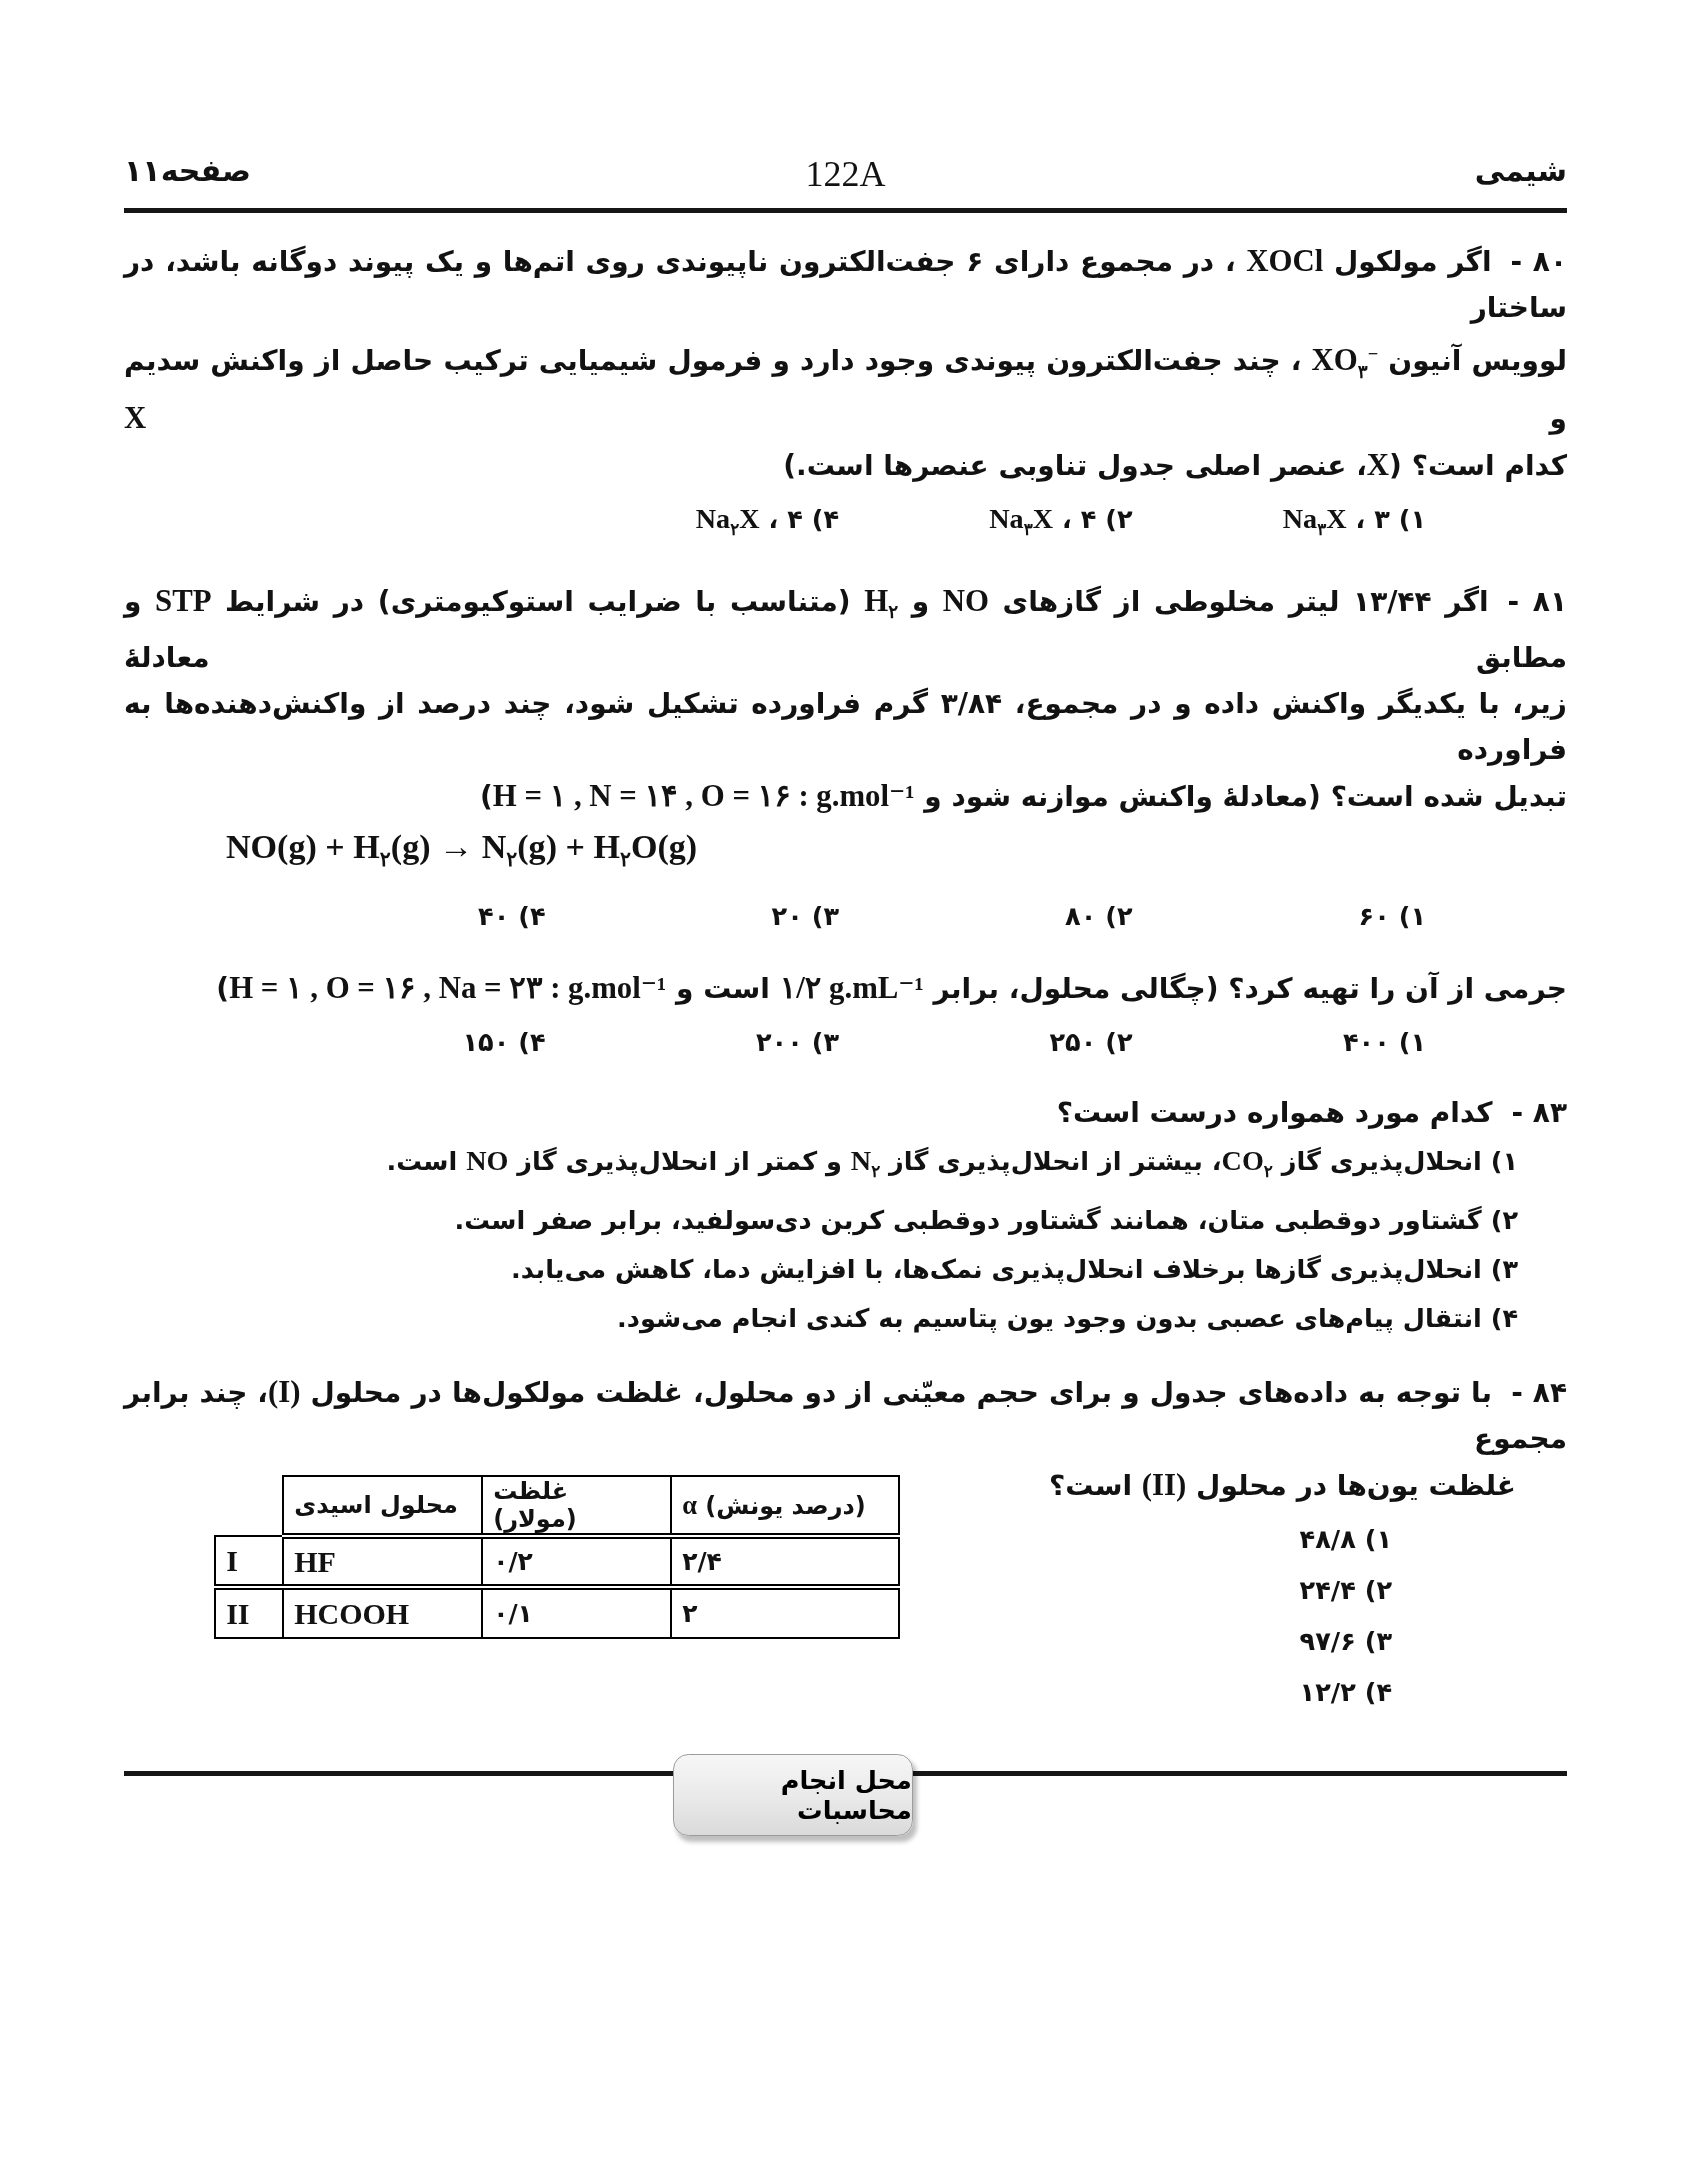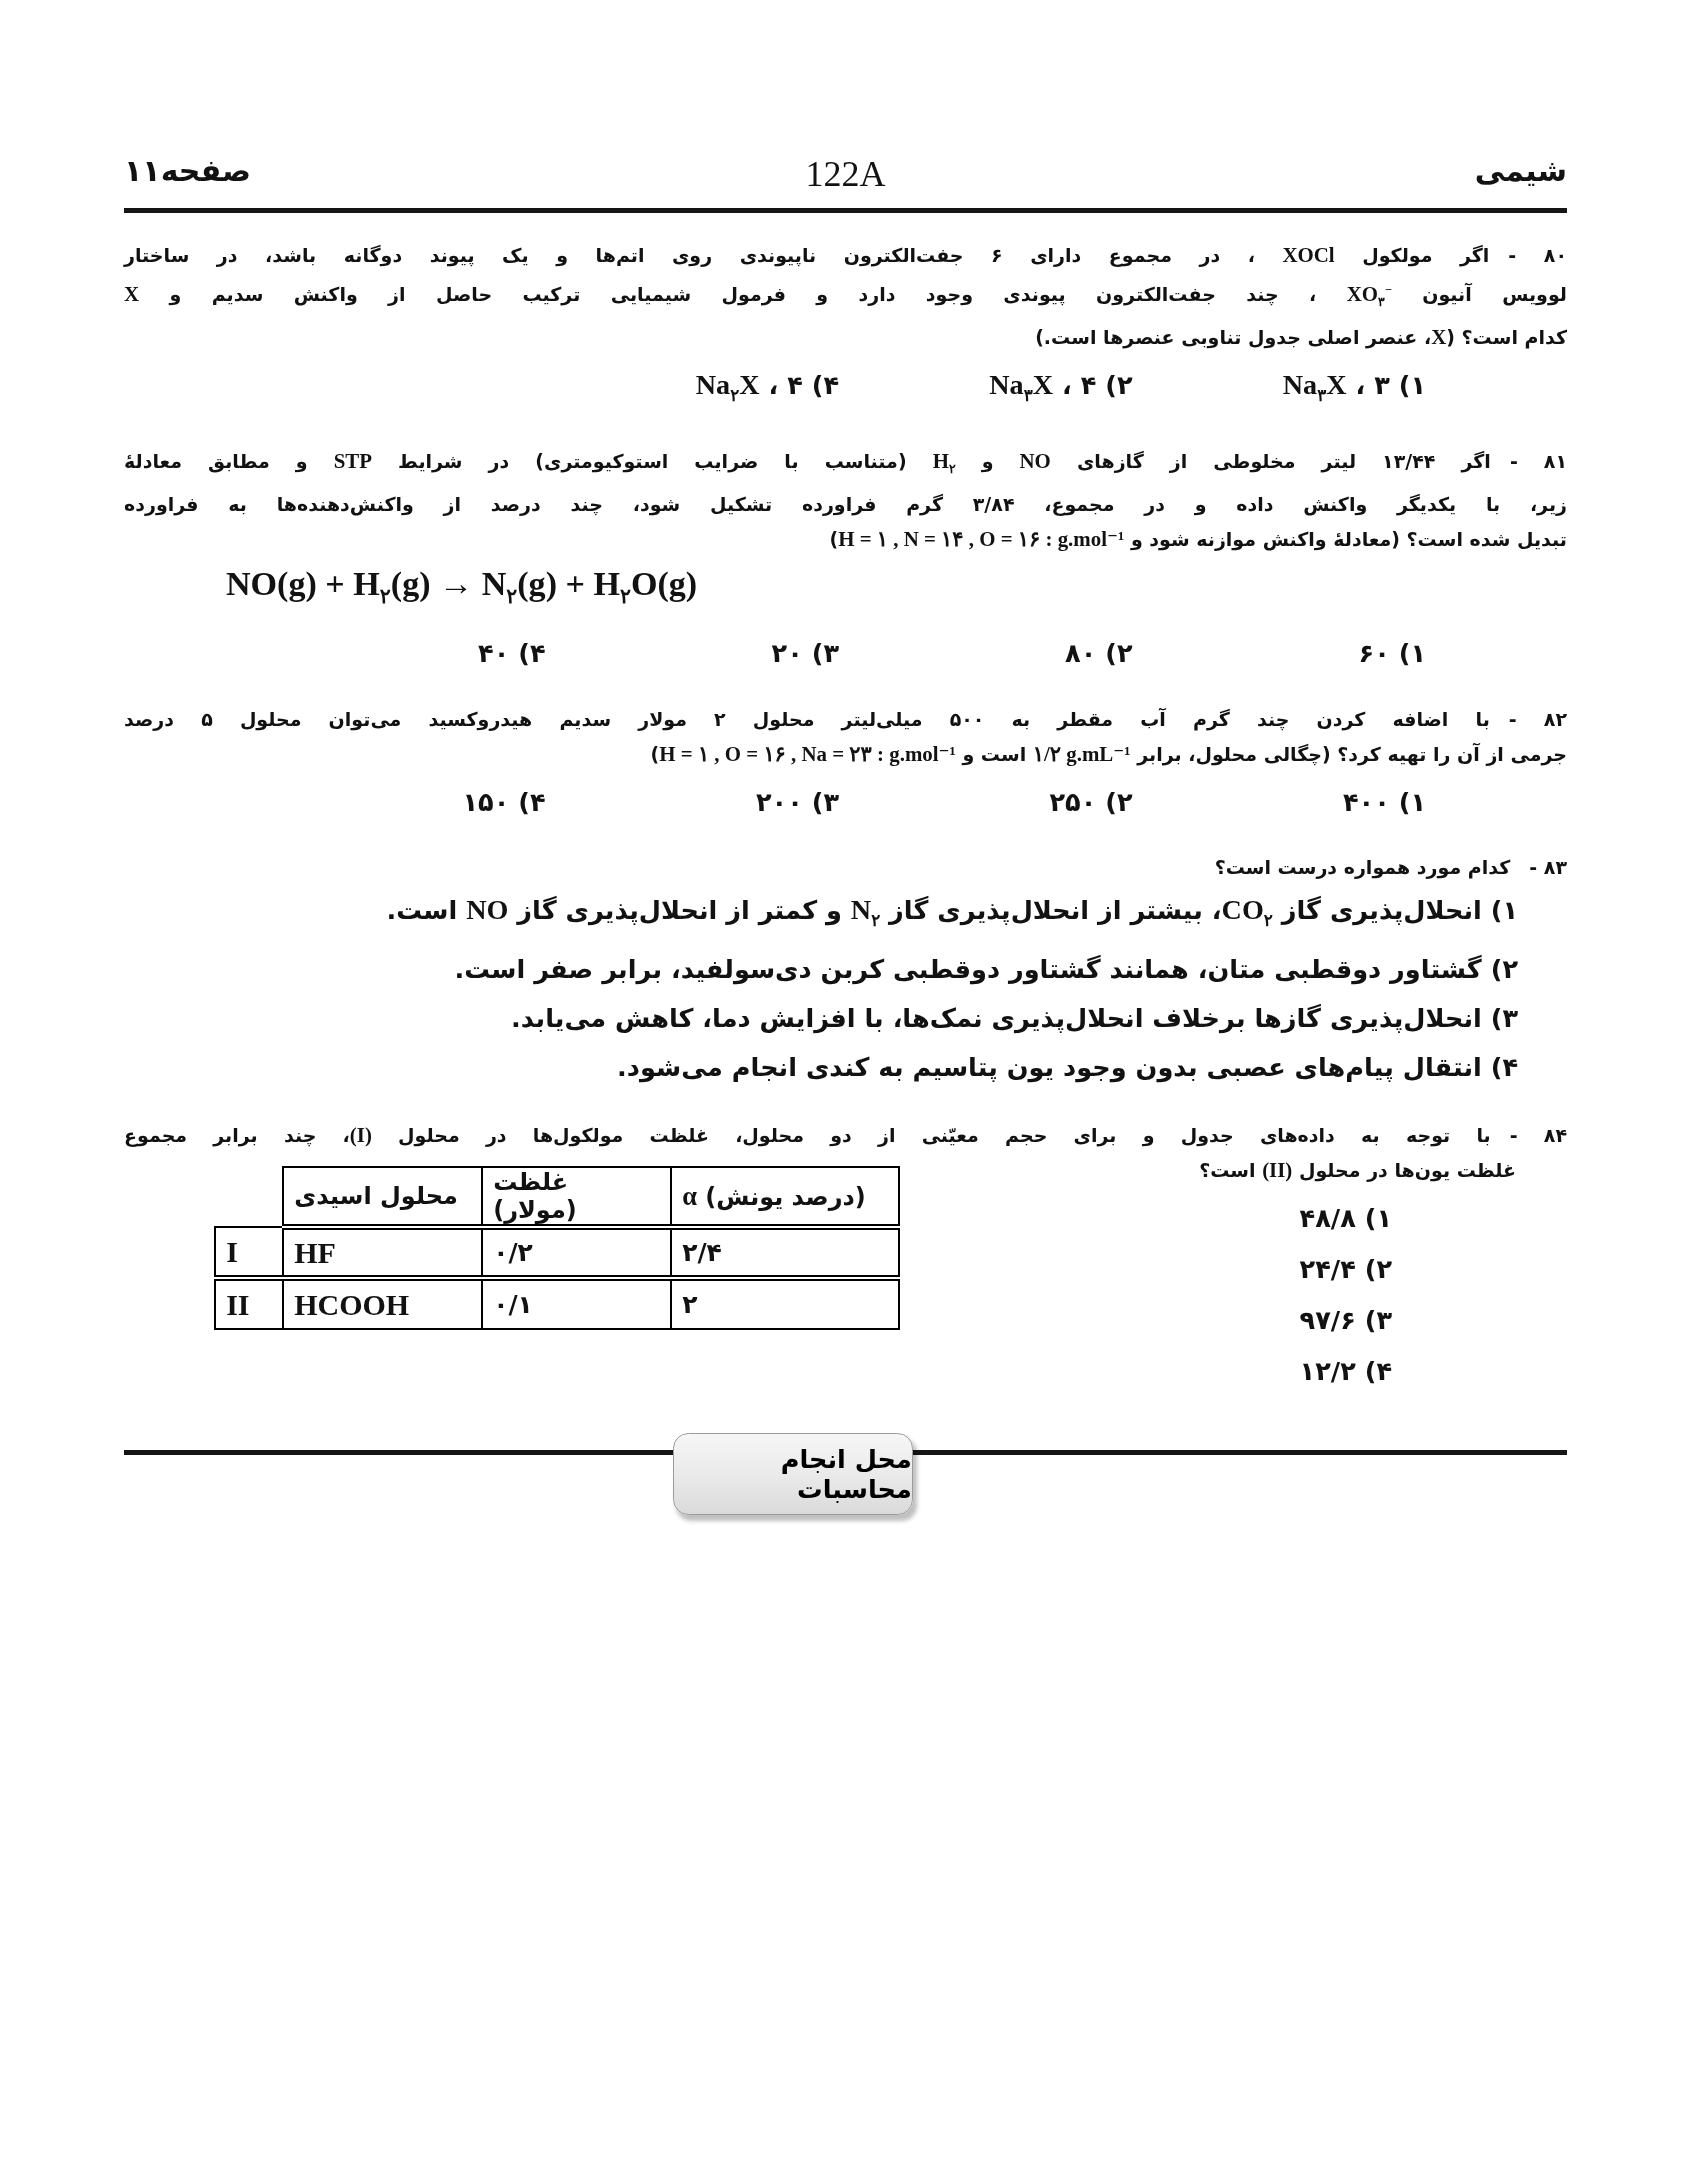--- a/index.html
+++ b/index.html
@@ -15,21 +15,21 @@
   
   .hdr { position:relative; display:flex; justify-content:space-between; align-items:baseline; font-size:30px; height:46px; }
   .hdr-code {
     position:absolute; left:50%; transform:translateX(-50%);
     font-family:"Liberation Serif","DejaVu Serif",serif; font-weight:normal; font-size:36px; direction:ltr;
   }
   .rule { height:5.1px; background:#161616; margin-top:8.5px; }
 
   
   .q { margin-top:25.6px; }
-  .qline { font-size:19px; line-height:35px; text-align:right; white-space:nowrap; }
+  .qline { font-size:28px; line-height:46px; text-align:right; white-space:nowrap; }
   .just { white-space:normal; text-align:justify; text-align-last:justify; }
   .qnum { margin-left:19px; white-space:nowrap; }
   .ltr-frag { direction:ltr; unicode-bidi:embed; display:inline-block;
     font-family:"Liberation Serif","DejaVu Serif",serif; font-size:1.1em; }
   sub { font-size:60%; vertical-align:-0.4em; }
   sup { font-size:60%; vertical-align:0.55em; }
 
   ol { list-style:none; }
   .optrow { display:grid; grid-template-columns:repeat(4,1fr); padding:0 141px 0 128px; margin:6.8px 0 8.5px; }
   .optrow li { font-size:25.6px; line-height:46px; text-align:right; white-space:nowrap; }
@@ -101,21 +101,20 @@
     <div class="eq"><span class="ltr-frag" dir="ltr">NO(g) + H<sub>۲</sub>(g) → N<sub>۲</sub>(g) + H<sub>۲</sub>O(g)</span></div>
     <ol class="optrow">
       <li>۱) ۶۰</li>
       <li>۲) ۸۰</li>
       <li>۳) ۲۰</li>
       <li>۴) ۴۰</li>
     </ol>
   </section>
 
   <section class="q">
-    <div class="qline just"><span class="qnum">۸۲ -</span><span>با اضافه کردن چند گرم آب مقطر به ۵۰۰ میلی‌لیتر محلول ۲ مولار سدیم هیدروکسید می‌توان محلول ۵ درصد</span></div>
     <div class="qline"><span>جرمی از آن را تهیه کرد؟ (چگالی محلول، برابر <span class="ltr-frag" dir="ltr">۱/۲ g.mL⁻¹</span> است و <span class="ltr-frag" dir="ltr">H = ۱ , O = ۱۶ , Na = ۲۳ : g.mol⁻¹</span>)</span></div>
     <ol class="optrow">
       <li>۱) ۴۰۰</li>
       <li>۲) ۲۵۰</li>
       <li>۳) ۲۰۰</li>
       <li>۴) ۱۵۰</li>
     </ol>
   </section>
 
   <section class="q">

